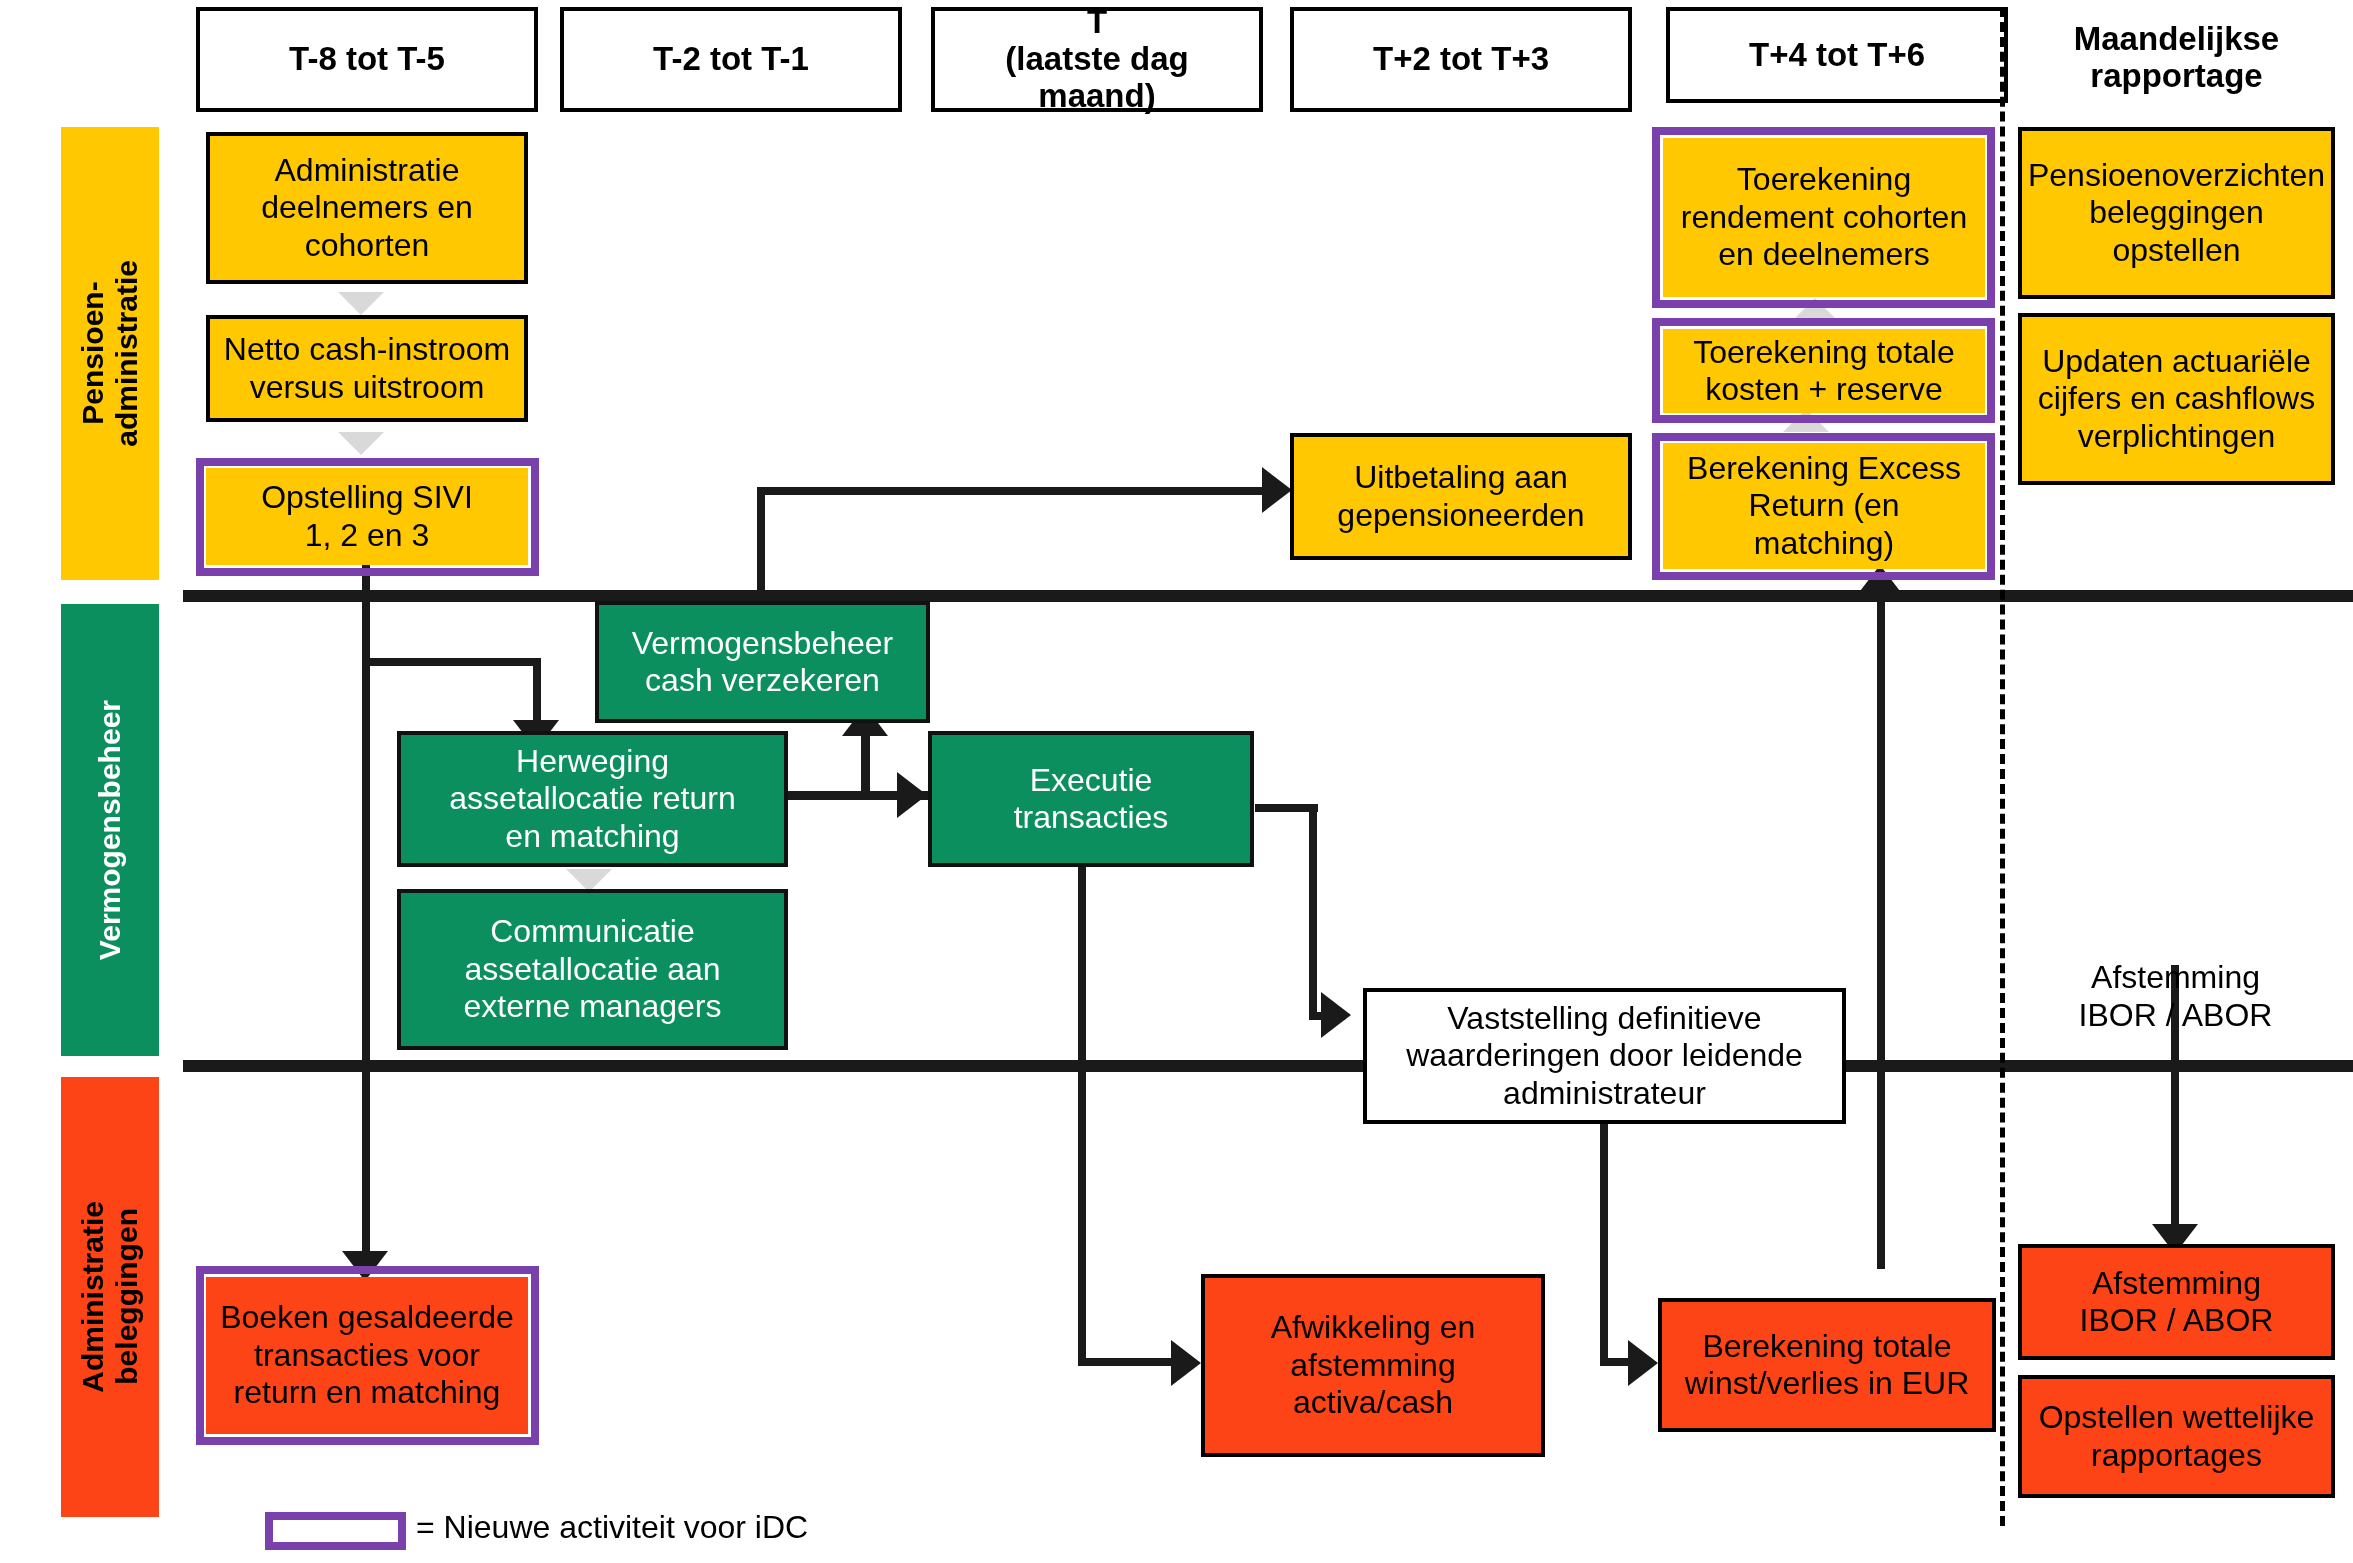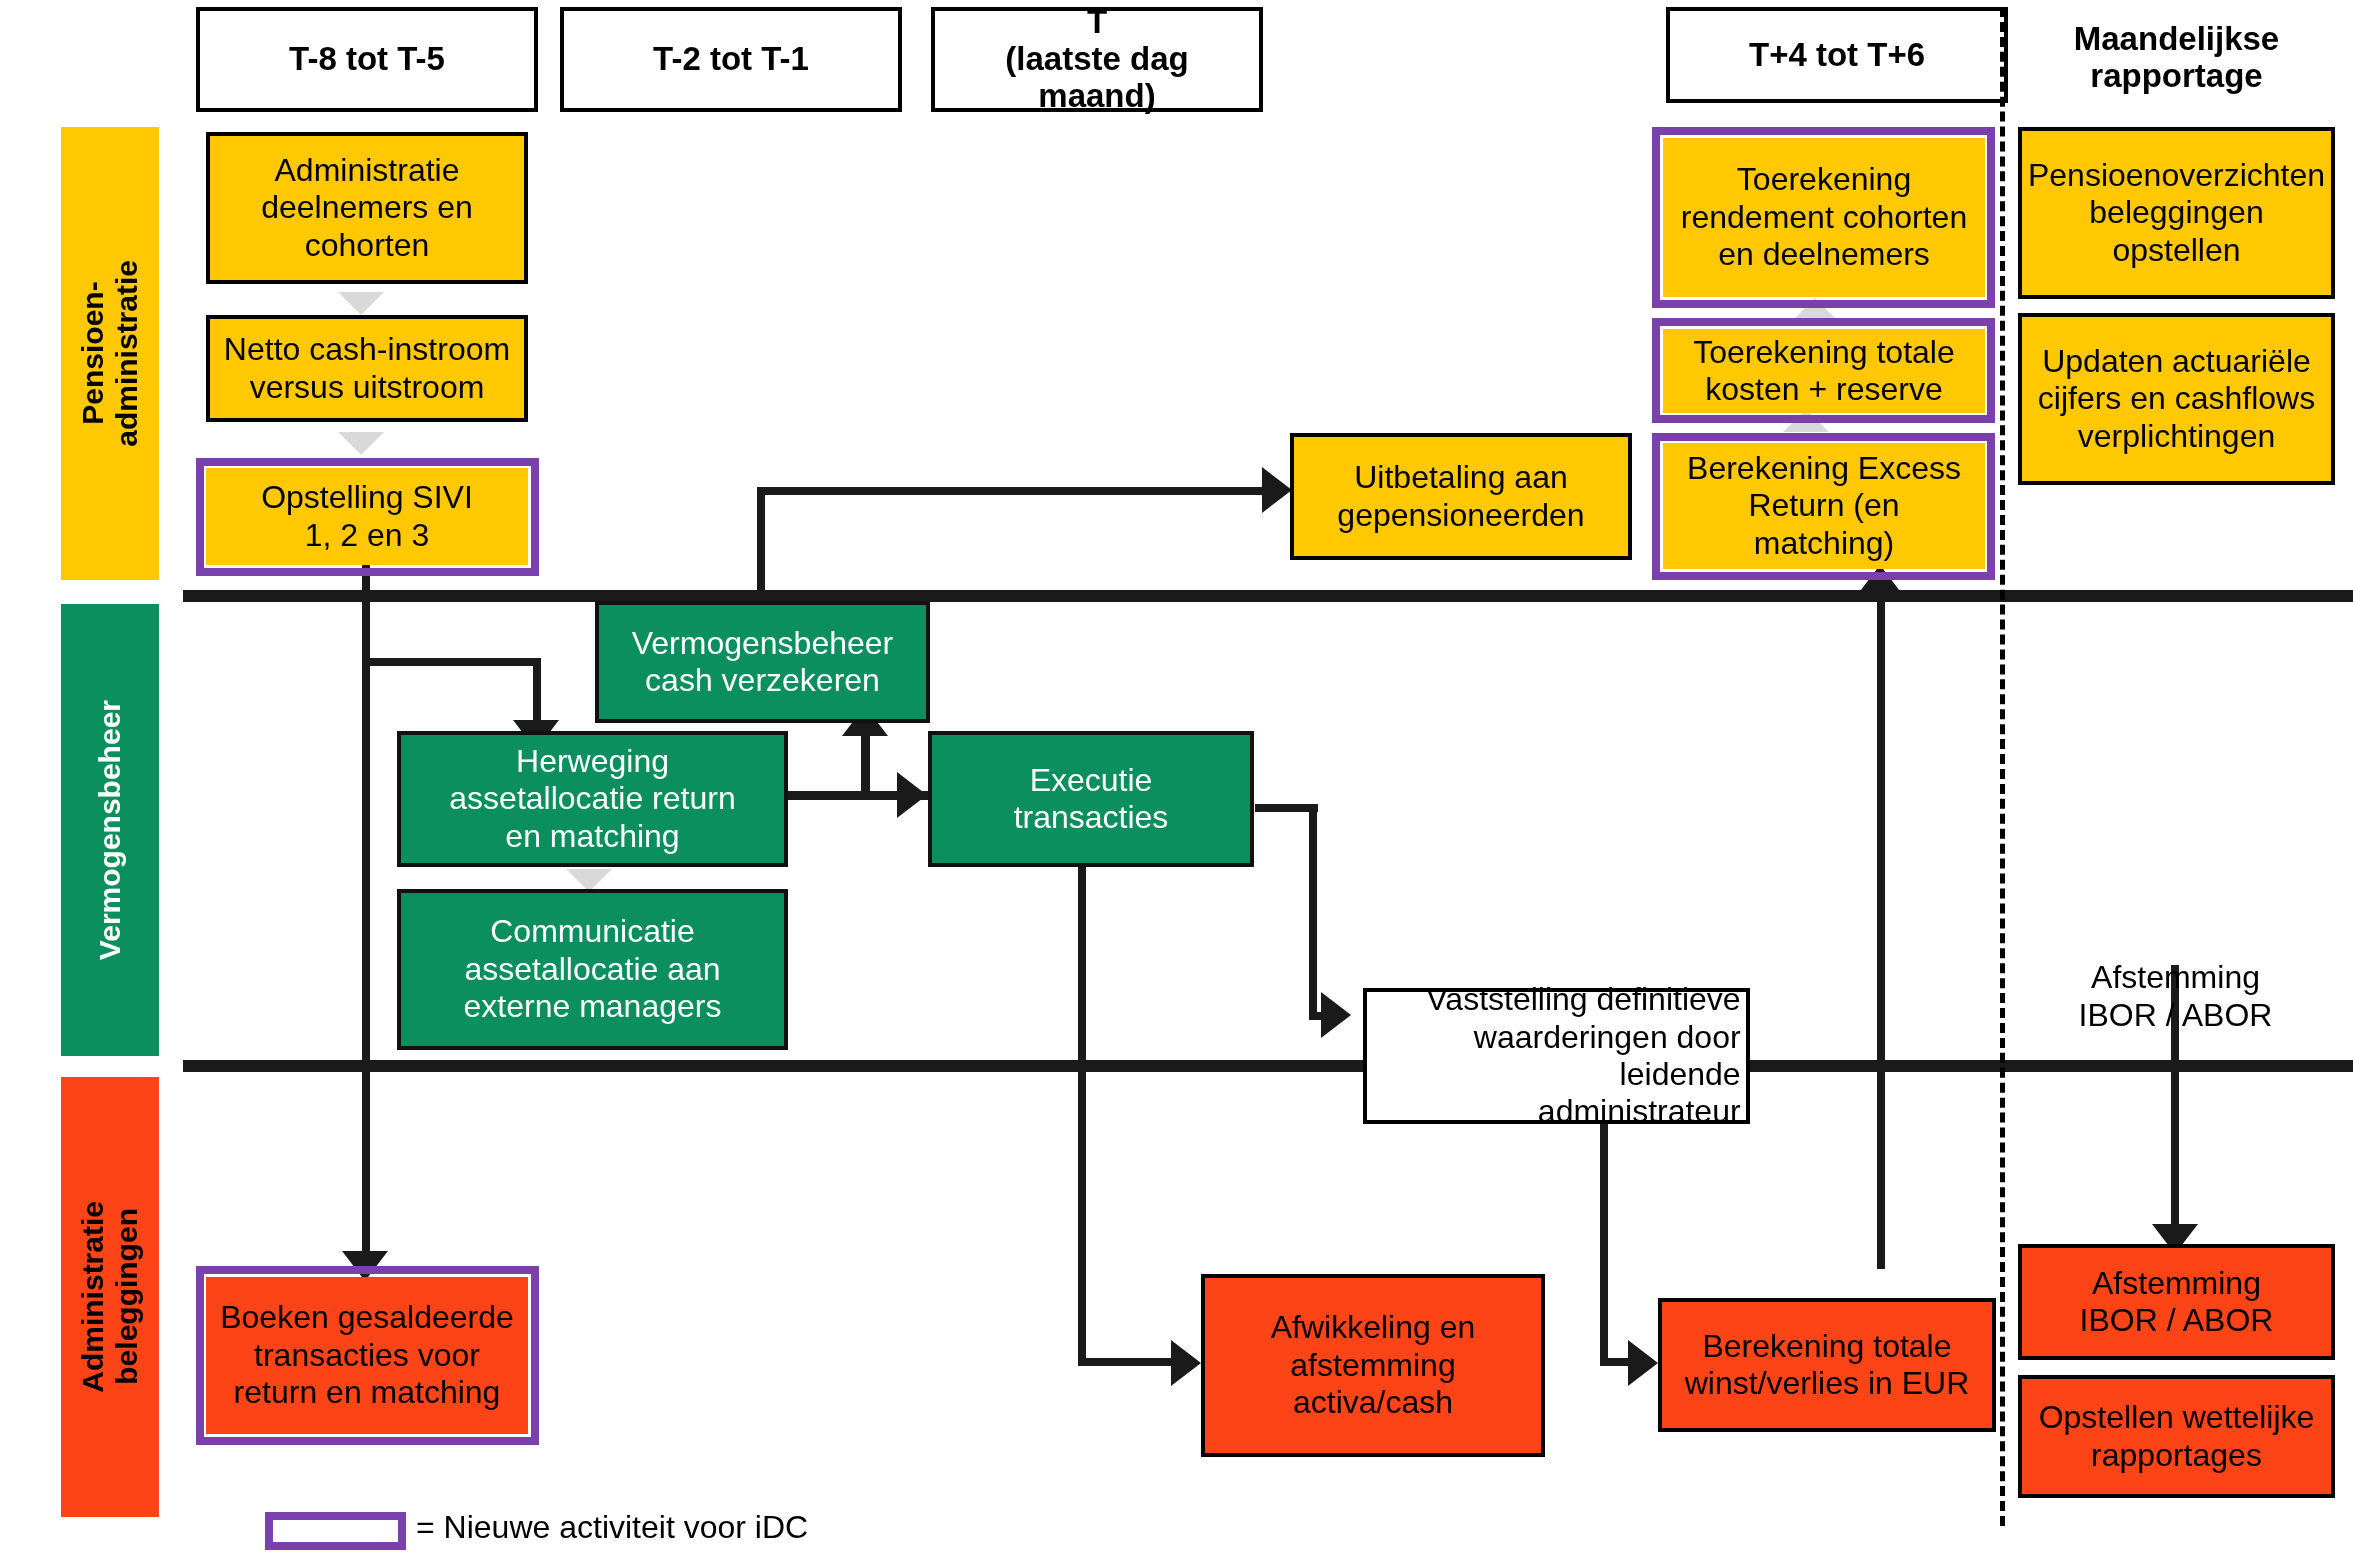--- a/index.html
+++ b/index.html
@@ -68,20 +68,23 @@
 <div id="stage">
 
   <div class="hdr" style="left:196px;top:7.1px;width:342px;height:105px;">
       <span>T-8 tot T-5</span>
     </div>
   <div class="hdr" style="left:560px;top:7.1px;width:342px;height:105px;">
       <span>T-2 tot T-1</span>
     </div>
   <div class="hdr" style="left:931px;top:7.1px;width:332px;height:105px;white-space:pre-line;"><span style="white-space:pre-line;">T
 (laatste dag maand)</span></div>
+  <div class="hdr" style="left:1290px;top:7.1px;width:342px;height:105px;">
+      <span>T+2 tot T+3</span>
+    </div>
   <div class="hdr" style="left:1652px;top:7.1px;width:342px;height:96px;margin-left:14px;">
       <span>T+4 tot T+6</span>
     </div>
   <div class="hdr" style="left:2018px;top:3.6px;width:317px;height:109px;white-space:pre-line;border:none;"><span style="white-space:pre-line;">Maandelijkse
 rapportage</span></div>
 
   <div class="swim" style="left:61px;top:127px;width:98px;height:453px;background:#FFC800;">
     <span style="color:#000;">Pensioen-
 administratie</span>
   </div>
@@ -214,21 +217,21 @@
     <span style="white-space:pre-line;">Communicatie
 assetallocatie aan
 externe managers</span>
   </div>
 
   <div class="node g" style="left:928px;top:731px;width:326px;height:136px;white-space:pre-line;">
     <span style="white-space:pre-line;">Executie
 transacties</span>
   </div>
 
-  <div class="node w" style="left:1363px;top:988px;width:387px;height:136px;white-space:pre-line;border-width:4.5px;text-align:right;">
+  <div class="node w" style="left:1363px;top:988px;width:483px;height:136px;white-space:pre-line;border-width:4.5px;">
     <span style="white-space:pre-line;">Vaststelling definitieve
 waarderingen door leidende
 administrateur</span>
   </div>
 
   <div class="node o" style="left:206px;top:1277px;width:322px;height:157px;white-space:pre-line;border:none;">
     <span style="white-space:pre-line;">Boeken gesaldeerde
 transacties voor
 return en matching</span>
   </div>

